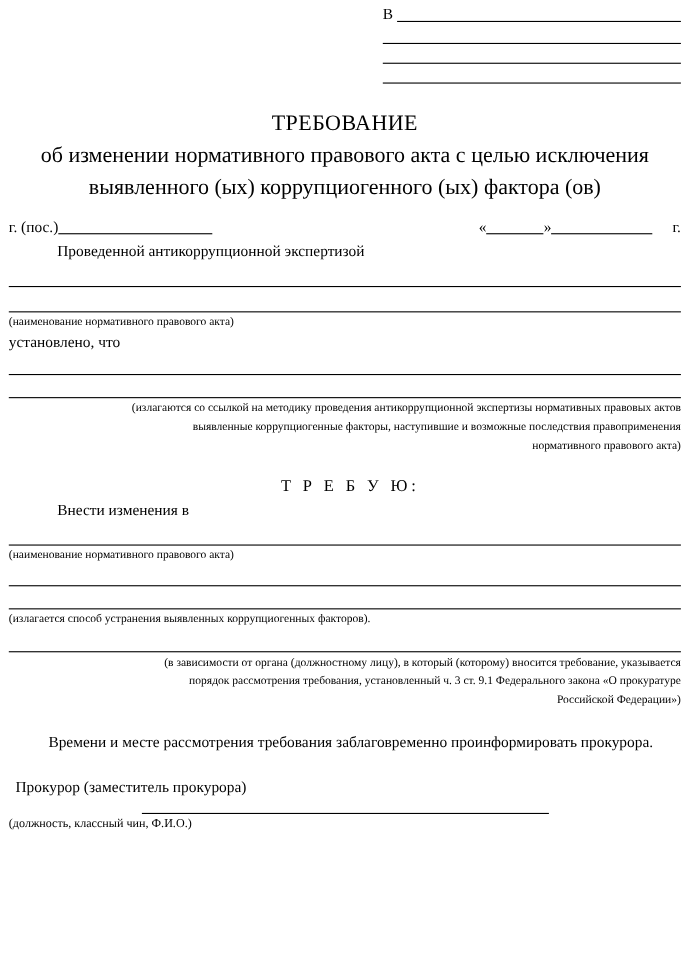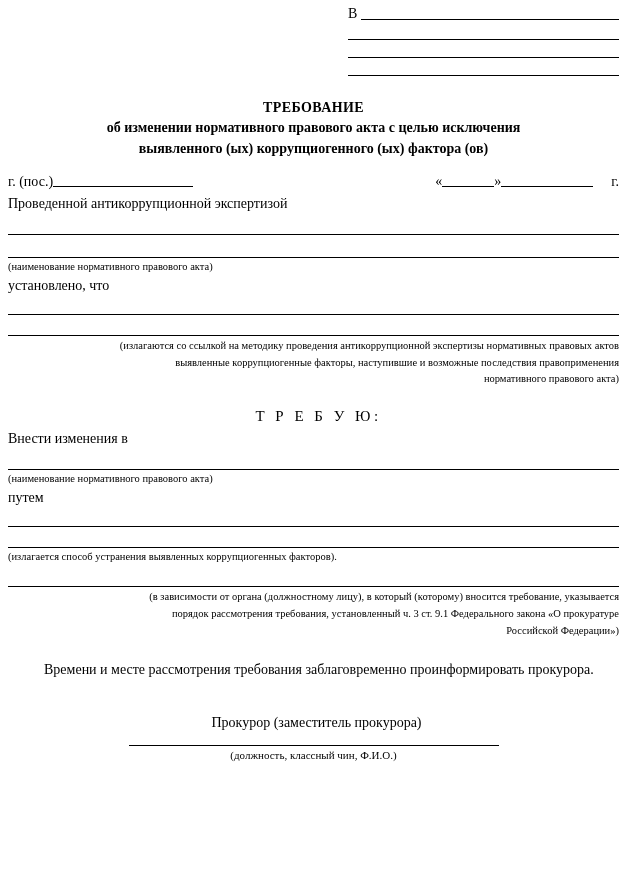--- a/index.html
+++ b/index.html
@@ -48,22 +48,22 @@
     flex: 1 1 auto;
     border-bottom: 1.4px solid #000;
     height: 0;
     margin-bottom: 2px;
   }
 
   
   .title-block {
     margin-top: 22px;
     text-align: center;
-    font-weight: bold;
-    font-size: 14px;
+    font-weight: normal;
+    font-size: 20px;
     line-height: 1.45;
   }
   .title-block .main {
     letter-spacing: 0.4px;
   }
 
   
   .city-date {
     margin-top: 15px;
     display: flex;
@@ -92,20 +92,21 @@
     margin-bottom: 3px;
   }
   .city-date .yr { flex: 0 0 auto; padding-left: 18px; }
 
   
   .line-row {
     display: flex;
     align-items: flex-end;
     font-size: 14px;
     margin-top: 6px;
+    margin-left: 44px;
   }
   .line-row .lbl { padding-right: 8px; }
   .blank-line {
     border-bottom: 1.4px solid #000;
     height: 0;
     margin-top: 22px;
   }
   .caption {
     text-align: left;
     font-size: 10.5px;
@@ -133,22 +134,21 @@
     margin-bottom: 6px;
     padding-left: 10px;
   }
   .plain {
     font-size: 14px;
     margin-top: 6px;
   }
 
   
   .footer {
-    margin-top: 36px;
-    text-align: center;
+    margin-top: 24px;
   }
   .footer .prosecutor {
     font-size: 14px;
     padding-left: 6px;
   }
   .sig-line {
     width: 370px;
     margin: 14px auto 0 auto;
     border-bottom: 1.4px solid #000;
     height: 0;
@@ -209,21 +209,20 @@
 
   <div class="trebuyu">Т Р Е Б У Ю:</div>
 
   <div class="line-row">
     <span class="lbl">Внести изменения в</span>
     <span class="fill"></span>
   </div>
   <div class="blank-line"></div>
   <div class="caption off-center">(наименование нормативного правового акта)</div>
 
-  <div class="plain" style="margin-top:4px;">путем</div>
   <div class="blank-line" style="margin-top:20px;"></div>
   <div class="blank-line" style="margin-top:20px;"></div>
   <div class="caption">(излагается способ устранения выявленных коррупциогенных факторов).</div>
 
   <div class="blank-line"></div>
   <div class="caption block">(в зависимости от органа (должностному лицу), в который (которому) вносится требование, указывается</div>
   <div class="caption block">порядок рассмотрения требования, установленный ч. 3 ст. 9.1 Федерального закона «О прокуратуре</div>
   <div class="caption block">Российской Федерации»)</div>
 
   <p class="para" style="margin-top:22px;">Времени и месте рассмотрения требования заблаговременно проинформировать прокурора.</p>

